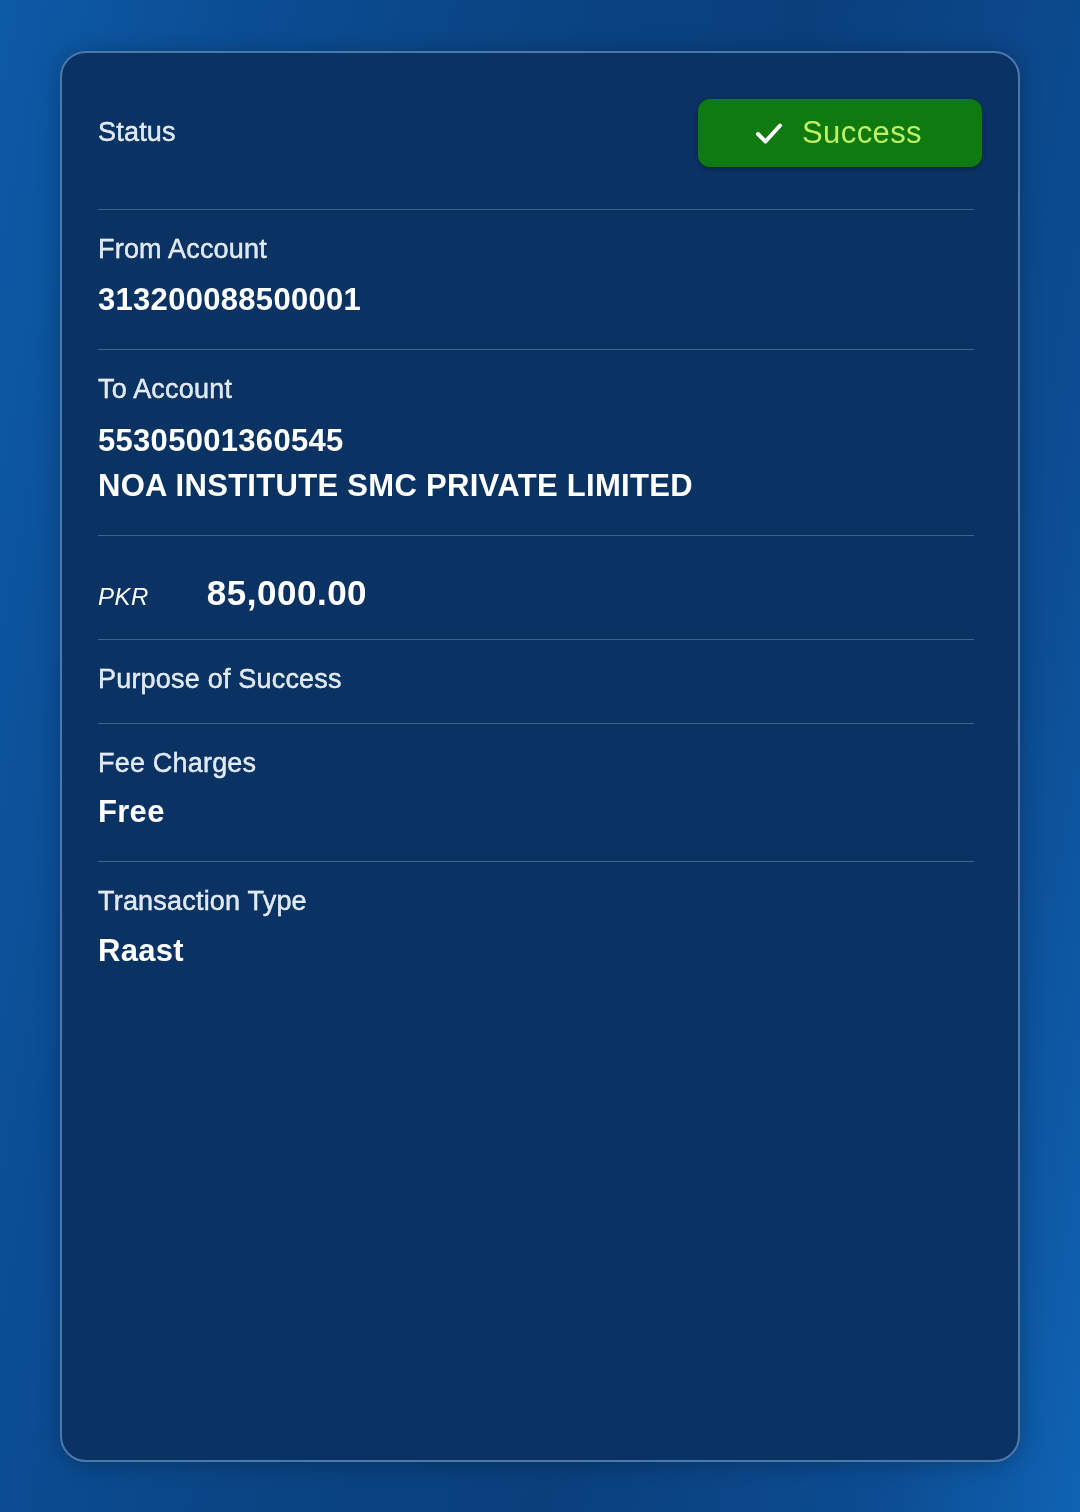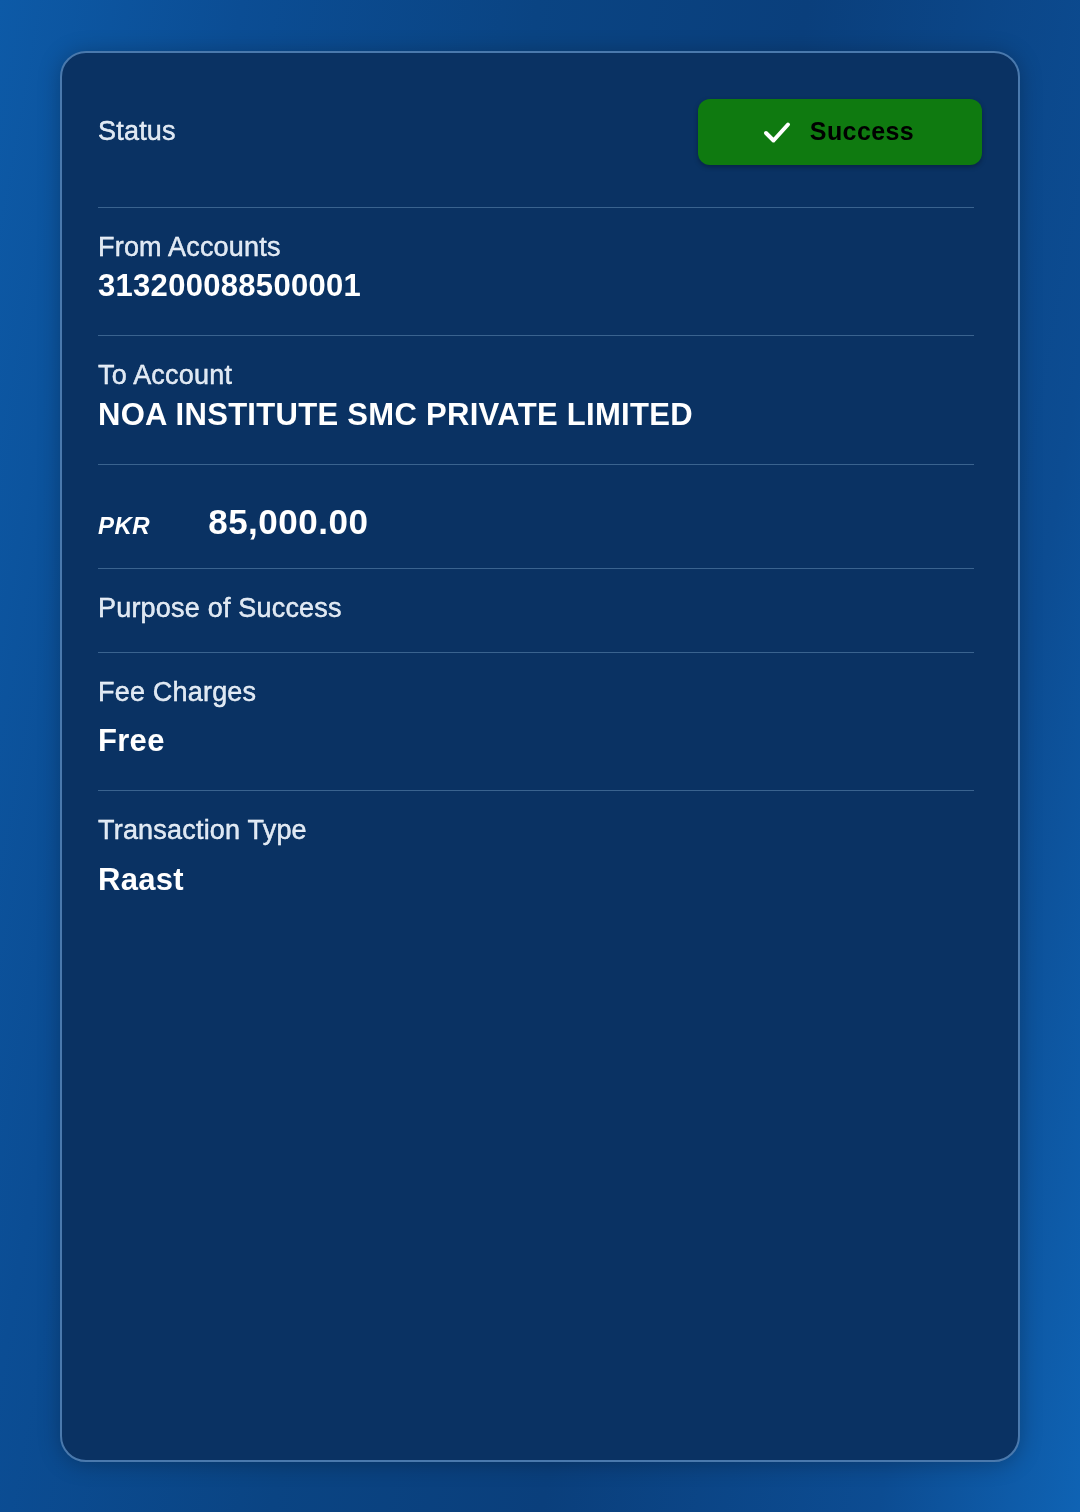--- a/index.html
+++ b/index.html
@@ -53,20 +53,21 @@
     line-height: 1.25;
     -webkit-text-stroke: 0.4px #ffffff;
   }
 
   .row-value {
     font-size: 31px;
     font-weight: 700;
     color: #ffffff;
     line-height: 1.45;
     letter-spacing: 0.3px;
+    margin-top: 12px;
   }
 
   .row-value.tight { margin-top: 10px; }
   .row-value .line2 { display: block; }
 
   
   .status-row {
     display: flex;
     align-items: center;
     justify-content: space-between;
@@ -86,38 +87,38 @@
   }
 
   .status-badge .check {
     width: 34px;
     height: 34px;
     display: inline-block;
     flex: 0 0 auto;
   }
 
   .status-badge-text {
-    font-size: 25px;
-    font-weight: 700;
-    color: #000000;
+    font-size: 31px;
+    font-weight: 400;
+    color: #bef264;
     letter-spacing: 0.4px;
   }
 
   
   .amount-line {
     display: flex;
     align-items: baseline;
     gap: 16px;
     margin-top: 14px;
   }
 
   .amount-currency {
     font-size: 24px;
     font-style: italic;
-    font-weight: 700;
+    font-weight: 400;
     color: #ffffff;
     letter-spacing: 0.5px;
   }
 
   .amount-value {
     font-size: 35px;
     font-weight: 700;
     color: #ffffff;
     letter-spacing: 0.5px;
     margin-left: 42px;
@@ -134,29 +135,30 @@
       <span class="check">
         <svg width="34" height="34" viewBox="0 0 34 34" xmlns="http://www.w3.org/2000/svg">
           <path d="M6 18 L13.5 25.5 L28 9.5" fill="none" stroke="#ffffff" stroke-width="4" stroke-linecap="round" stroke-linejoin="round"></path>
         </svg>
       </span>
       <span class="status-badge-text">Success</span>
     </span>
   </div>
 
   <div class="row">
-    <div class="row-label">From Accounts</div>
+    <div class="row-label">From Account</div>
     <div class="row-value">
       <span>313200088500001</span>
     </div>
   </div>
 
   <div class="row">
     <div class="row-label">To Account</div>
     <div class="row-value">
+      <span>55305001360545</span>
       <span class="line2">NOA INSTITUTE SMC PRIVATE LIMITED</span>
     </div>
   </div>
 
   <div class="row">
     <div class="amount-line">
       <span class="amount-currency">PKR</span>
       <span class="amount-value">85,000.00</span>
     </div>
   </div>

